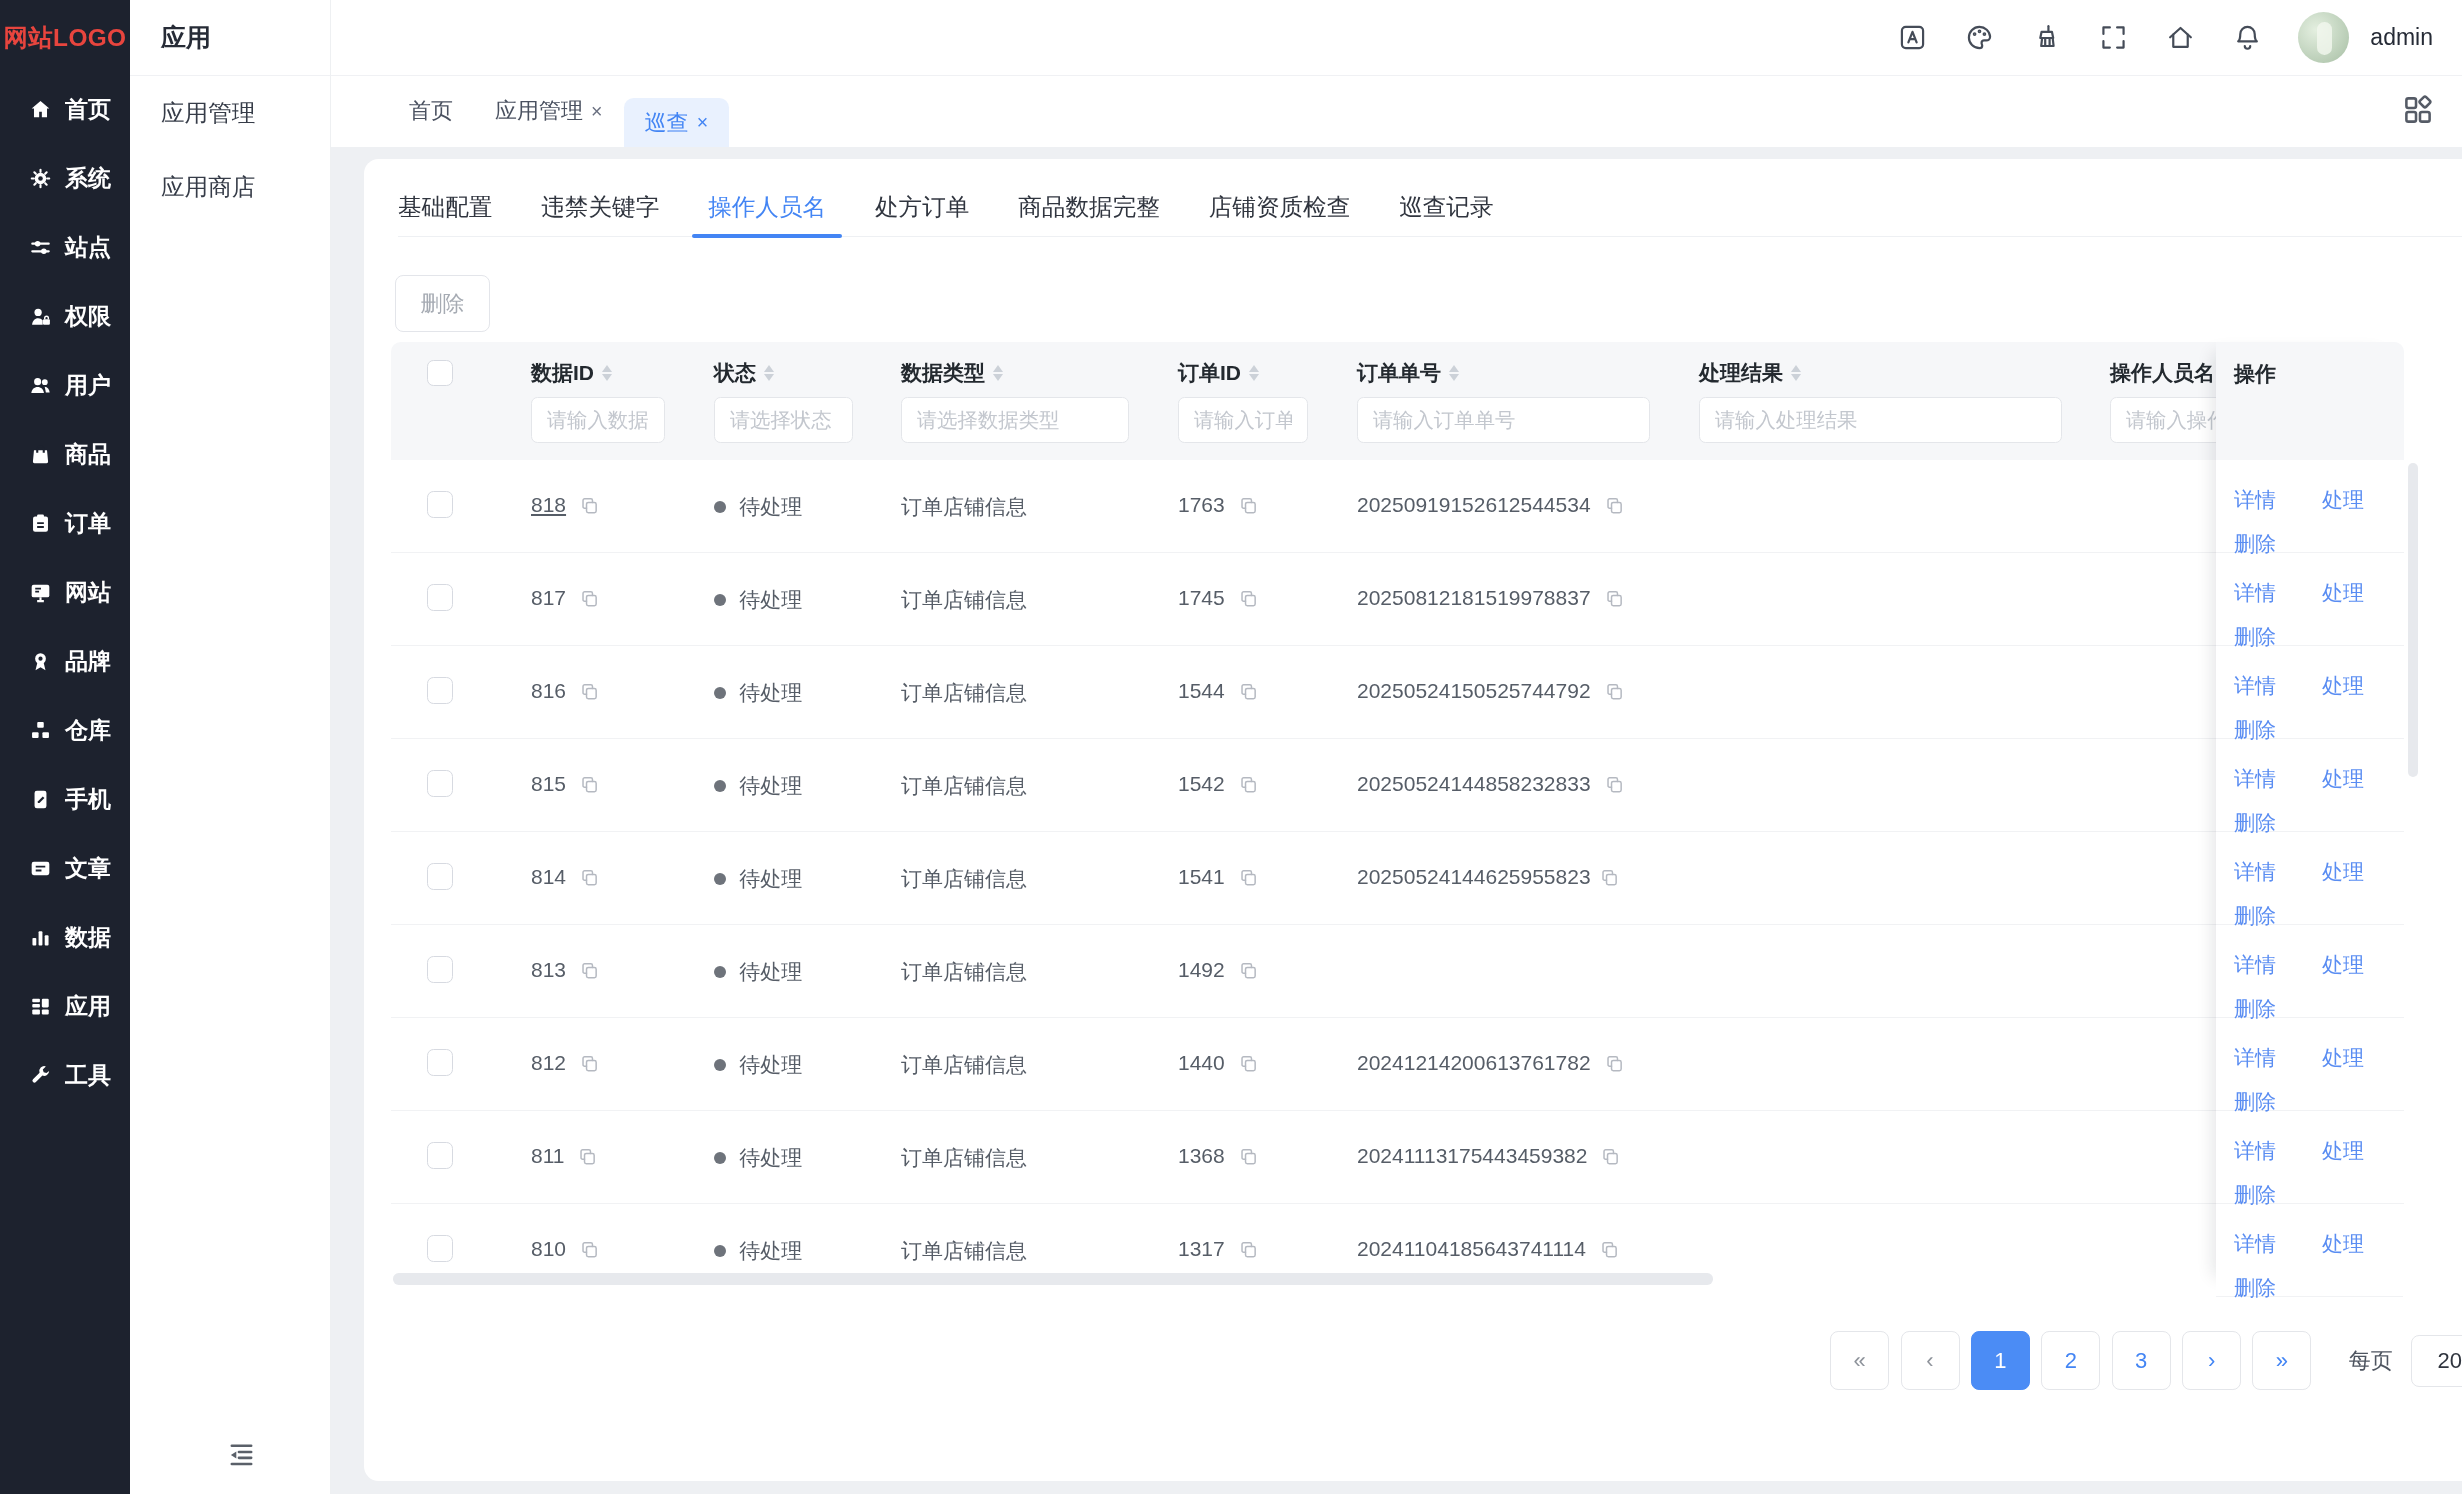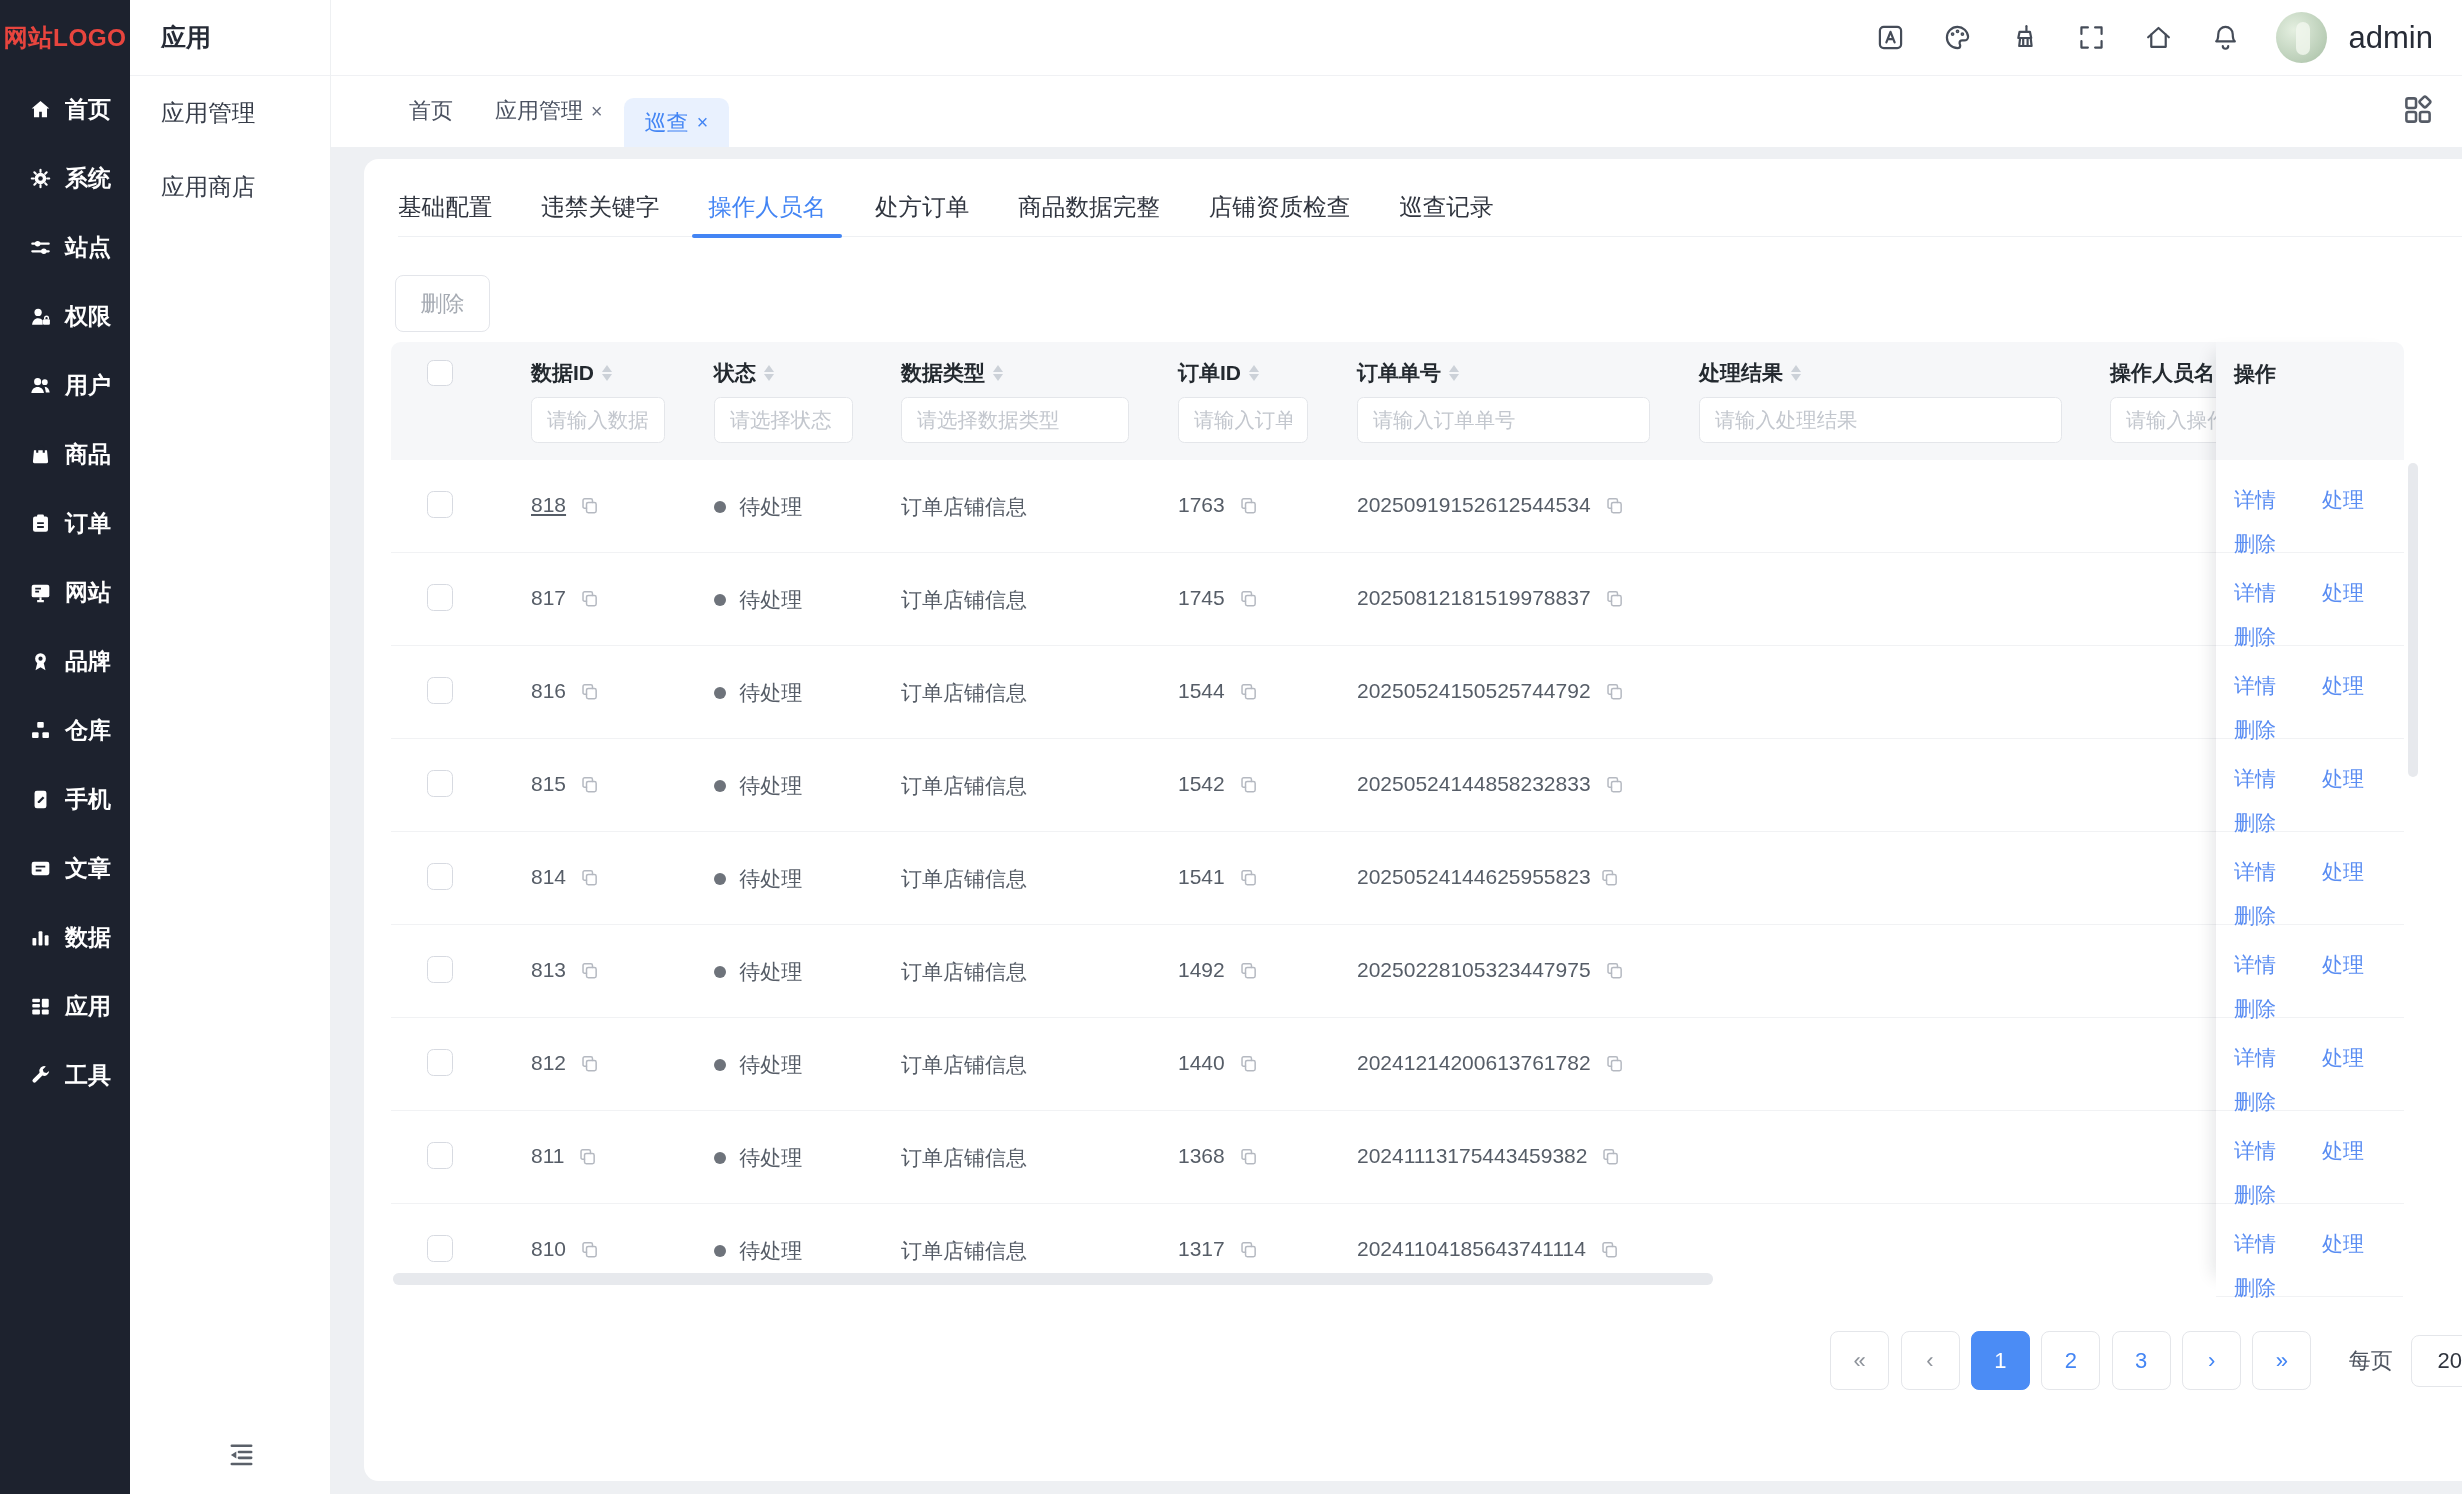--- a/index.html
+++ b/index.html
@@ -33,21 +33,21 @@
           padding-right:29px;gap:33px;z-index:3;}
   .top-icon{width:34px;height:34px;display:inline-flex;align-items:center;justify-content:center;
             color:#454c58;cursor:pointer;}
   .top-icon svg{width:31px;height:31px;fill:none;stroke:currentColor;stroke-width:1.7;
                 stroke-linecap:round;stroke-linejoin:round;}
   .avatar{width:51px;height:51px;border-radius:50%;cursor:pointer;
           background:radial-gradient(circle at 35% 35%,#e4efe0,#b9cdb6 70%,#a5bca1);
           position:relative;overflow:hidden;}
   .avatar::after{content:"";position:absolute;left:19.6px;top:9.8px;width:14.7px;height:33px;
                  border-radius:7.3px;background:#f2f7ef;opacity:.8;}
-  .admin-name{font-size:31px;color:#262b36;margin-left:-11.4px;}
+  .admin-name{font-size:23px;color:#262b36;margin-left:-11.4px;}
 
   
   .tabbar{position:absolute;left:330px;top:75px;right:0;height:72px;background:#fff;
           display:flex;align-items:flex-end;padding-left:58px;z-index:2;}
   .bc-tab{height:72px;display:flex;align-items:center;gap:8.1px;padding:0 21px;
           font-size:22px;color:#4a5160;cursor:pointer;}
   .bc-tab .close-x{font-size:19.6px;color:#6a7080;}
   .bc-tab.active{height:49px;background:#e9f1fe;border-radius:9.8px 9.8px 0 0;color:#4385f4;}
   .bc-tab.active .close-x{color:#4385f4;}
   .tabbar-grid{position:absolute;right:24.4px;top:18px;width:37px;height:37px;color:#555b66;cursor:pointer;}
@@ -734,29 +734,20 @@
               </div>
               <div class="td-cell" style="width: 179px; box-sizing: border-box;">
                 <span>1492</span>
                 <span class="copy-icon">
                   <svg viewBox="0 0 24 24">
                     <rect x="8.6" y="8.6" width="11" height="11.6" rx="2"></rect>
                     <path d="M15.4 8.6V6.2a1.8 1.8 0 00-1.8-1.8H6.4a1.8 1.8 0 00-1.8 1.8v7.2a1.8 1.8 0 001.8 1.8h2.2"></path>
                   </svg>
                 </span>
               </div>
-              <div class="td-cell" style="width: 342px; box-sizing: border-box;">
-                <span>20250228105323447975</span>
-                <span class="copy-icon">
-                  <svg viewBox="0 0 24 24">
-                    <rect x="8.6" y="8.6" width="11" height="11.6" rx="2"></rect>
-                    <path d="M15.4 8.6V6.2a1.8 1.8 0 00-1.8-1.8H6.4a1.8 1.8 0 00-1.8 1.8v7.2a1.8 1.8 0 001.8 1.8h2.2"></path>
-                  </svg>
-                </span>
-              </div>
               <div class="td-cell" style="width: 411px; box-sizing: border-box;">
                 <span></span>
               </div>
               <div class="td-cell" style="width: 334px; box-sizing: border-box;">
                 <span></span>
               </div>
             </div>
             <div class="t-row">
               <div class="cb-cell">
                 <span class="checkbox"></span>

